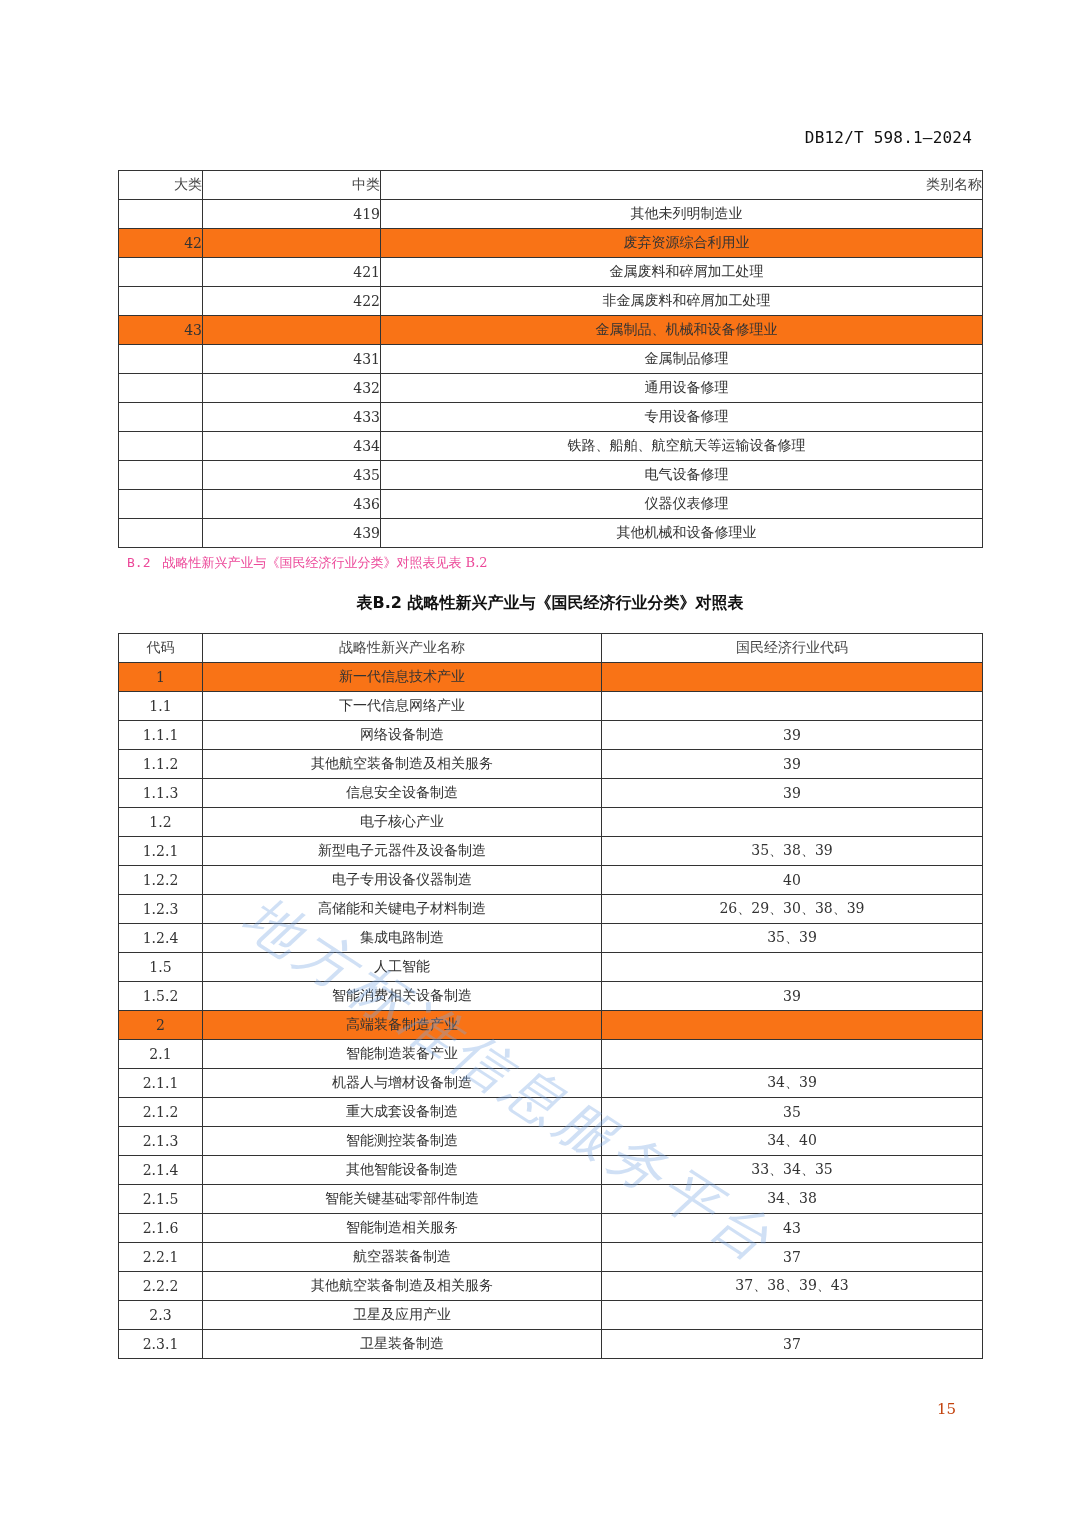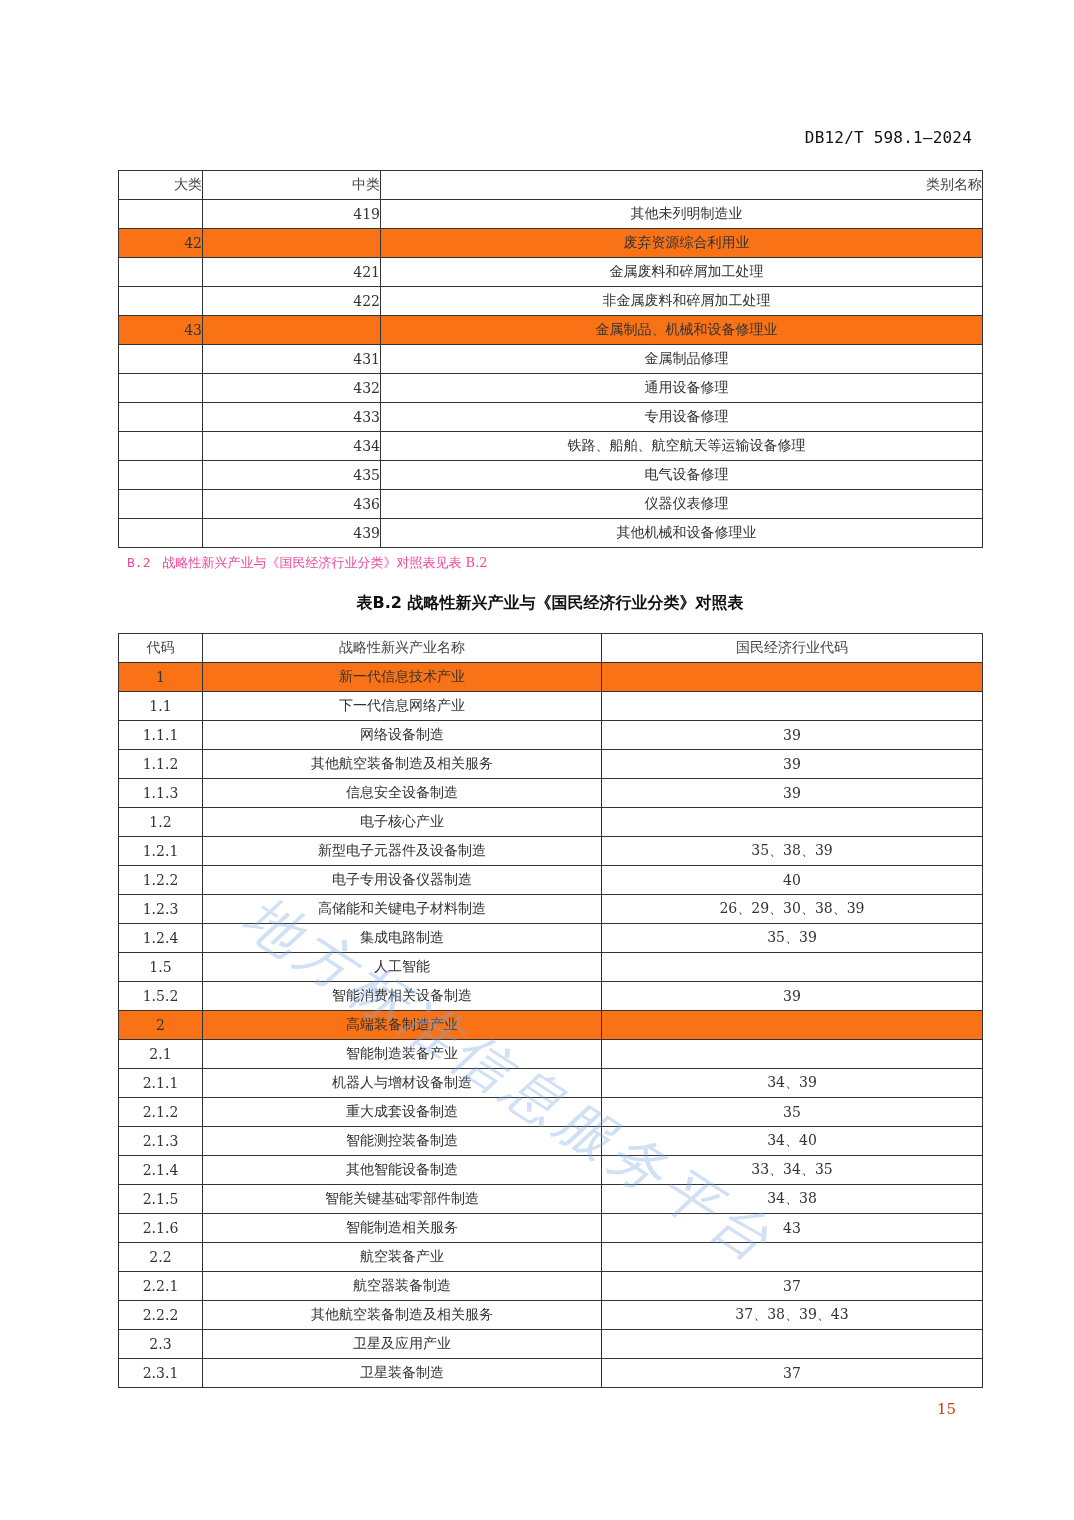--- a/index.html
+++ b/index.html
@@ -224,25 +224,20 @@
         <td class="c1">2.1.5</td>
         <td class="c2">智能关键基础零部件制造</td>
         <td class="c3">34、38</td>
       </tr>
       <tr>
         <td class="c1">2.1.6</td>
         <td class="c2">智能制造相关服务</td>
         <td class="c3">43</td>
       </tr>
       <tr>
-        <td class="c1">2.2</td>
-        <td class="c2">航空装备产业</td>
-        <td class="c3"></td>
-      </tr>
-      <tr>
         <td class="c1">2.2.1</td>
         <td class="c2">航空器装备制造</td>
         <td class="c3">37</td>
       </tr>
       <tr>
         <td class="c1">2.2.2</td>
         <td class="c2">其他航空装备制造及相关服务</td>
         <td class="c3">37、38、39、43</td>
       </tr>
       <tr>

